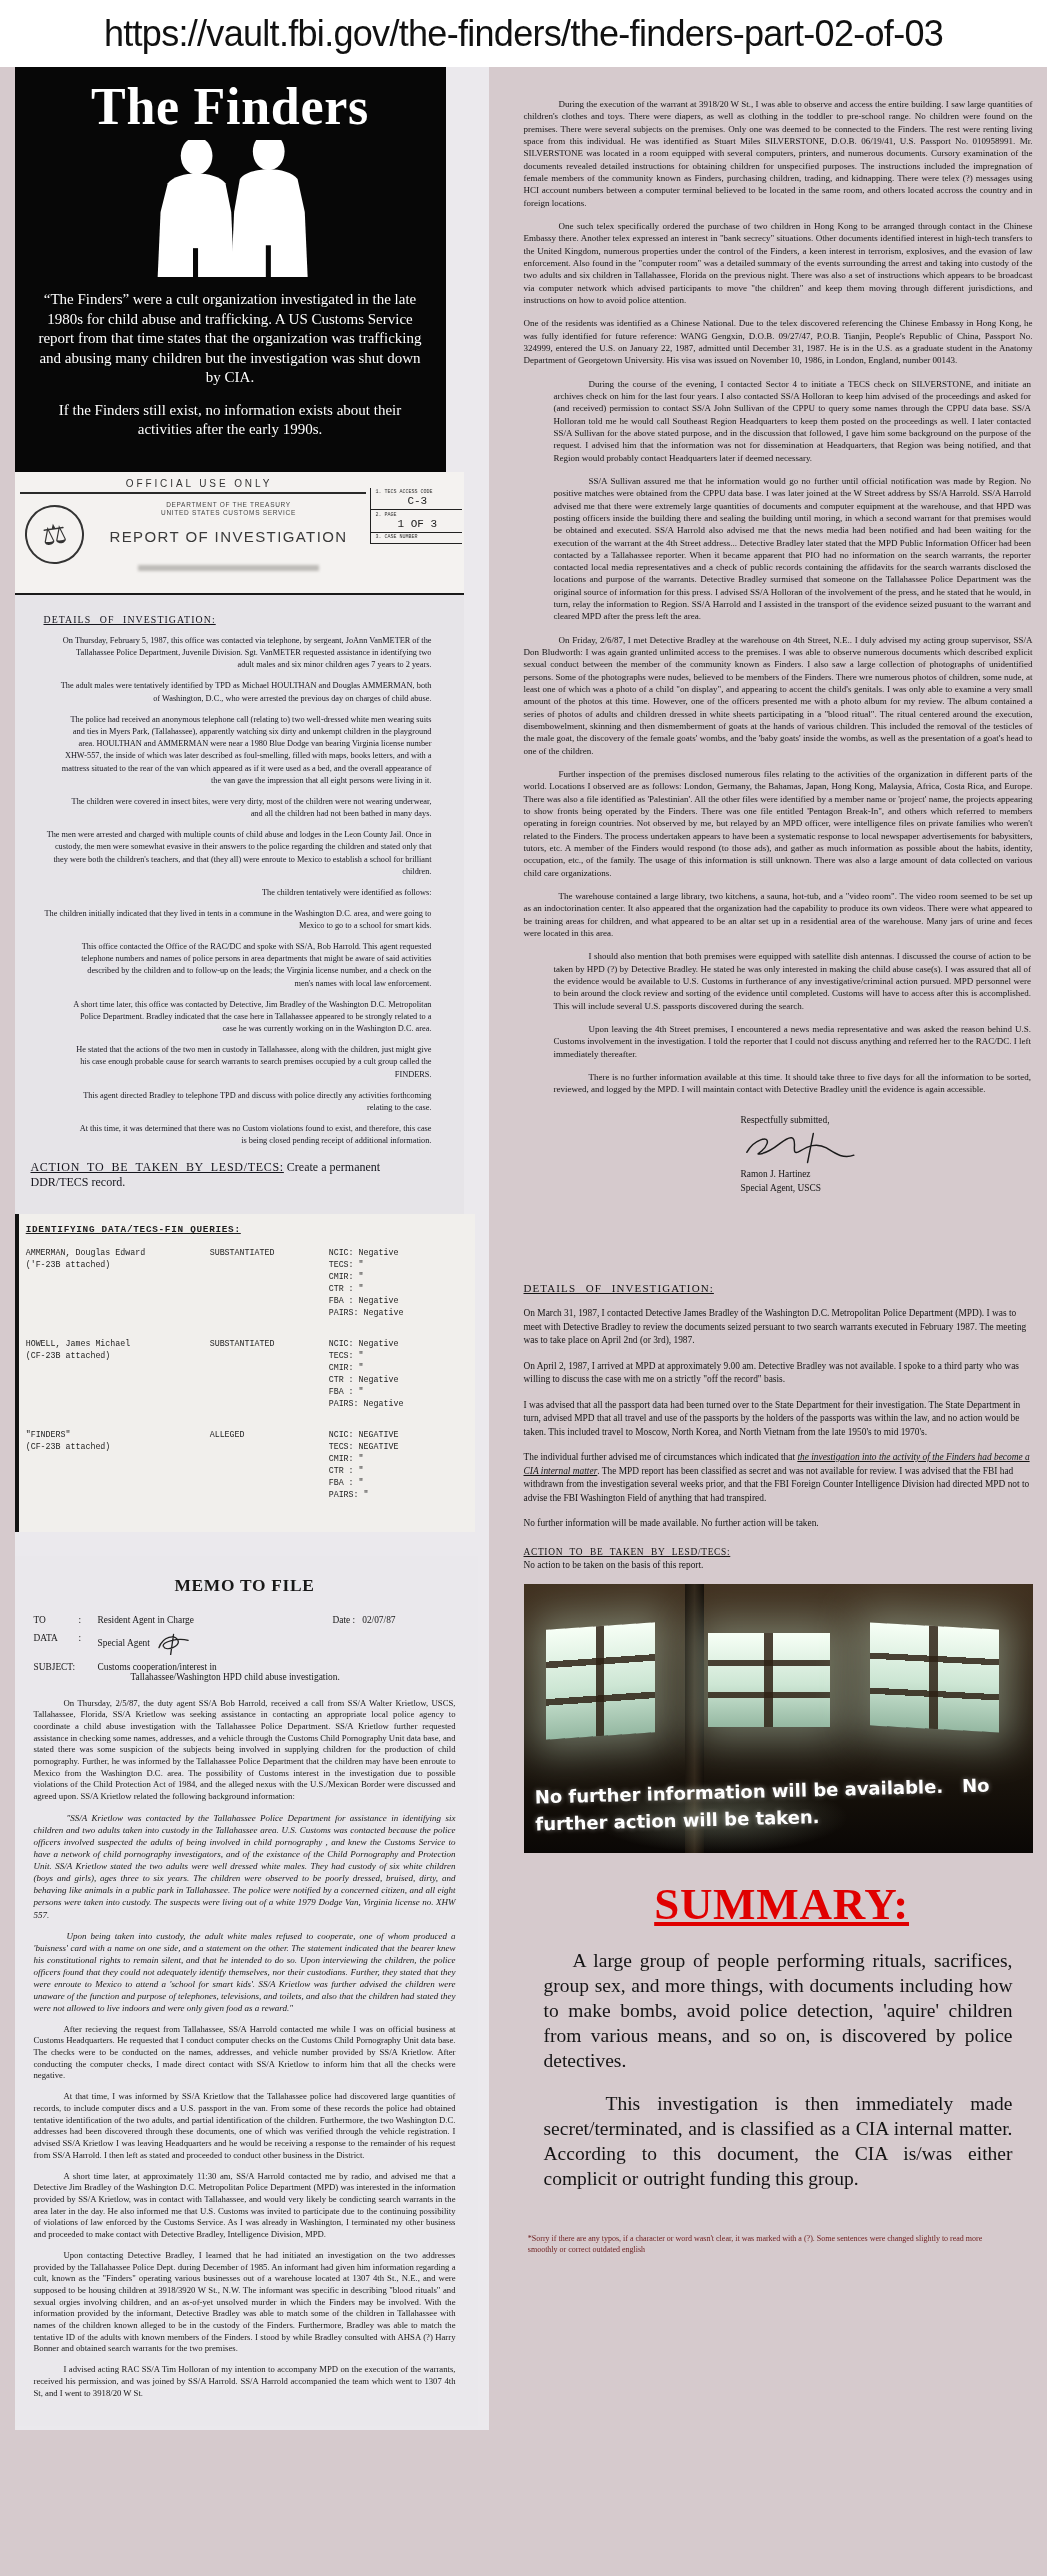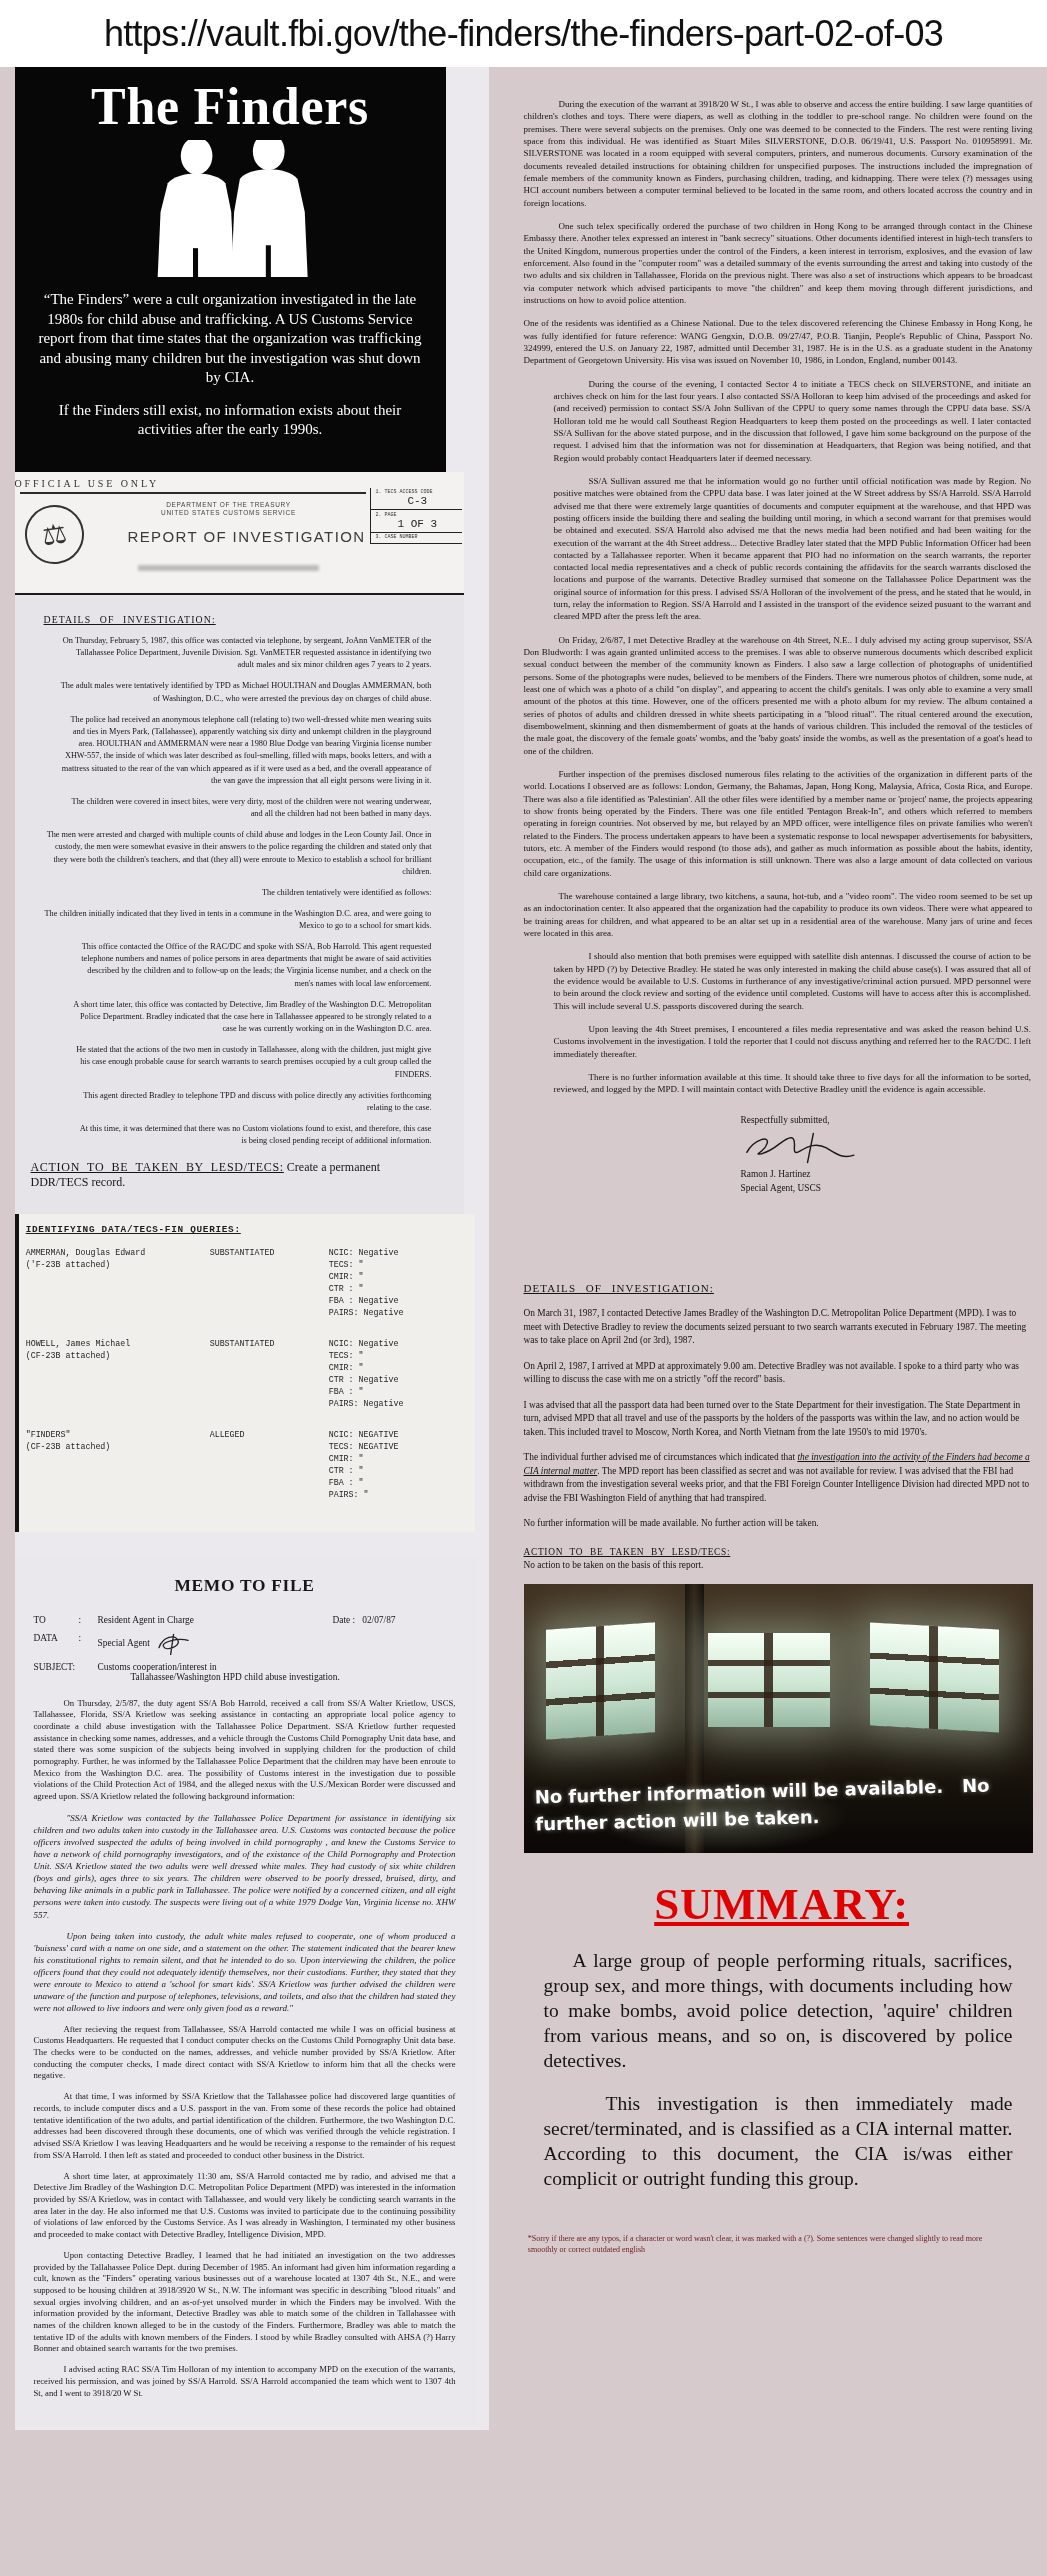--- a/index.html
+++ b/index.html
@@ -12,25 +12,25 @@
   .rightcol{width:509px;flex:0 0 509px;padding-top:20px;}
 
   
   .poster{width:431px;background:#070707;color:#fff;padding:10px 8.7px 19px 8.7px;box-sizing:border-box;}
   .poster h1{margin:0 0 4.3px 0;font-size:52px;text-align:center;font-weight:bold;letter-spacing:0.7px;}
   .sil{display:block;margin:0 auto;}
   .poster p{font-size:15px;text-align:center;margin:13px 10px;line-height:1.3;}
 
   
   .scanhead{width:449px;background:#f4f2f0;color:#222;position:relative;height:123px;box-sizing:border-box;border-bottom:2.2px solid #1a1a1a;}
-  .classif{position:absolute;top:5.8px;left:0;right:80px;text-align:left;font-family:Liberation Serif, serif;font-size:10px;letter-spacing:2.9px;color:#333;}
+  .classif{position:absolute;top:5.8px;left:0;right:80px;text-align:center;font-family:Liberation Sans, sans-serif;font-size:10px;letter-spacing:2.9px;color:#333;}
   .classline{position:absolute;top:20px;left:5.8px;right:98px;border-top:2.2px solid #2a2a2a;}
   .seal{position:absolute;left:10px;top:33px;width:55px;height:55px;border:2.2px double #333;border-radius:50%;display:flex;align-items:center;justify-content:center;font-size:27.5px;color:#333;transform:rotate(-8deg);}
   .dept{position:absolute;top:29px;left:80px;width:268px;text-align:center;font-family:"Liberation Sans",sans-serif;font-size:6.5px;letter-spacing:0.7px;color:#444;line-height:1.25;}
-  .rtitle{position:absolute;top:56px;left:98px;width:268px;text-align:center;font-family:"Liberation Sans",sans-serif;font-size:15px;letter-spacing:1.4px;color:#3a3a3a;}
+  .rtitle{position:absolute;top:56px;left:80px;width:268px;text-align:center;font-family:"Liberation Sans",sans-serif;font-size:15px;letter-spacing:1.4px;color:#3a3a3a;}
   .blur1{position:absolute;top:93px;left:123px;width:181px;height:5.8px;background:#9a9792;filter:blur(1.4px);opacity:.6;}
   .boxes{position:absolute;right:1.4px;top:16px;width:91px;border-left:1.4px solid #222;}
   .bx{border-bottom:1.4px solid #222;padding:1.4px 2.9px 2.2px 4.3px;}
   .bx .lab{font-family:"Liberation Mono",monospace;font-size:5px;color:#333;display:block;}
   .bx .val{font-family:"Liberation Mono",monospace;font-size:11px;color:#222;display:block;text-align:center;}
 
   
   .detailsdoc{width:449px;background:#e6e4e8;box-sizing:border-box;padding:19px 32px 10px 29px;color:#15151d;}
   .detailsdoc .dhead{font-size:9.8px;letter-spacing:1.1px;word-spacing:5px;text-decoration:underline;margin:0 0 10px 0;}
   .detailsdoc p{font-size:8.3px;line-height:1.48;margin:0 0 8.7px 0;text-align:right;}
@@ -252,21 +252,21 @@
   <div class="rightcol">
     <p class="rp">During the execution of the warrant at 3918/20 W St., I was able to observe and access the entire building. I saw large quantities of children's clothes and toys. There were diapers, as well as clothing in the toddler to pre-school range. No children were found on the premises. There were several subjects on the premises. Only one was deemed to be connected to the Finders. The rest were renting living space from this individual. He was identified as Stuart Miles SILVERSTONE, D.O.B. 06/19/41, U.S. Passport No. 010958991. Mr. SILVERSTONE was located in a room equipped with several computers, printers, and numerous documents. Cursory examination of the documents revealed detailed instructions for obtaining children for unspecified purposes. The instructions included the impregnation of female members of the community known as Finders, purchasing children, trading, and kidnapping. There were telex (?) messages using HCI account numbers between a computer terminal believed to be located in the same room, and others located accross the country and in foreign locations.</p>
     <p class="rp">One such telex specifically ordered the purchase of two children in Hong Kong to be arranged through contact in the Chinese Embassy there. Another telex expressed an interest in "bank secrecy" situations. Other documents identified interest in high-tech transfers to the United Kingdom, numerous properties under the control of the Finders, a keen interest in terrorism, explosives, and the evasion of law enforcement. Also found in the "computer room" was a detailed summary of the events surrounding the arrest and taking into custody of the two adults and six children in Tallahassee, Florida on the previous night. There was also a set of instructions which appears to be broadcast via computer network which advised participants to move "the children" and keep them moving through different jurisdictions, and instructions on how to avoid police attention.</p>
     <p class="rp noind">One of the residents was identified as a Chinese National. Due to the telex discovered referencing the Chinese Embassy in Hong Kong, he was fully identified for future reference: WANG Gengxin, D.O.B. 09/27/47, P.O.B. Tianjin, People's Republic of China, Passport No. 324999, entered the U.S. on January 22, 1987, admitted until December 31, 1987. He is in the U.S. as a graduate student in the Anatomy Department of Georgetown University. His visa was issued on November 10, 1986, in London, England, number 00143.</p>
     <p class="rp inset">During the course of the evening, I contacted Sector 4 to initiate a TECS check on SILVERSTONE, and initiate an archives check on him for the last four years. I also contacted SS/A Holloran to keep him advised of the proceedings and asked for (and received) permission to contact SS/A John Sullivan of the CPPU to query some names through the CPPU data base. SS/A Holloran told me he would call Southeast Region Headquarters to keep them posted on the proceedings as well. I later contacted SS/A Sullivan for the above stated purpose, and in the discussion that followed, I gave him some background on the purpose of the request. I advised him that the information was not for dissemination at Headquarters, that Region was being notified, and that Region would probably contact Headquarters later if deemed necessary.</p>
     <p class="rp inset">SS/A Sullivan assured me that he information would go no further until official notification was made by Region. No positive matches were obtained from the CPPU data base. I was later joined at the W Street address by SS/A Harrold. SS/A Harrold advised me that there were extremely large quantities of documents and computer equipment at the warehouse, and that HPD was posting officers inside the building there and sealing the building until moring, in which a second warrant for that premises would be obtained and executed. SS/A Harrold also advised me that the news media had been notified and had been waiting for the execution of the warrant at the 4th Street address... Detective Bradley later stated that the MPD Public Information Officer had been contacted by a Tallahassee reporter. When it became apparent that PIO had no information on the search warrants, the reporter contacted local media representatives and a check of public records containing the affidavits for the search warrants disclosed the locations and purpose of the warrants. Detective Bradley surmised that someone on the Tallahassee Police Department was the original source of information for this press. I advised SS/A Holloran of the involvement of the press, and he stated that he would, in turn, relay the information to Region. SS/A Harrold and I assisted in the transport of the evidence seized pusuant to the warrant and cleared MPD after the press left the area.</p>
     <p class="rp">On Friday, 2/6/87, I met Detective Bradley at the warehouse on 4th Street, N.E.. I duly advised my acting group supervisor, SS/A Don Bludworth: I was again granted unlimited access to the premises. I was able to observe numerous documents which described explicit sexual conduct between the member of the community known as Finders. I also saw a large collection of photographs of unidentified persons. Some of the photographs were nudes, believed to be members of the Finders. There wre numerous photos of children, some nude, at least one of which was a photo of a child "on display", and appearing to accent the child's genitals. I was only able to examine a very small amount of the photos at this time. However, one of the officers presented me with a photo album for my review. The album contained a series of photos of adults and children dressed in white sheets participating in a "blood ritual". The ritual centered around the execution, disembowelment, skinning and then dismemberment of goats at the hands of various children. This included the removal of the testicles of the male goat, the discovery of the female goats' wombs, and the 'baby goats' inside the wombs, as well as the presentation of a goat's head to one of the children.</p>
     <p class="rp">Further inspection of the premises disclosed numerous files relating to the activities of the organization in different parts of the world. Locations I observed are as follows: London, Germany, the Bahamas, Japan, Hong Kong, Malaysia, Africa, Costa Rica, and Europe. There was also a file identified as 'Palestinian'. All the other files were identified by a member name or 'project' name, the projects appearing to show fronts being operated by the Finders. There was one file entitled 'Pentagon Break-In", and others which referred to members operating in foreign countries. Not observed by me, but relayed by an MPD officer, were intelligence files on private families who weren't related to the Finders. The process undertaken appears to have been a systematic response to local newspaper advertisements for babysitters, tutors, etc. A member of the Finders would respond (to those ads), and gather as much information as possible about the habits, identity, occupation, etc., of the family. The usage of this information is still unknown. There was also a large amount of data collected on various child care organizations.</p>
     <p class="rp">The warehouse contained a large library, two kitchens, a sauna, hot-tub, and a "video room". The video room seemed to be set up as an indoctorination center. It also appeared that the organization had the capability to produce its own videos. There were what appeared to be training areas for children, and what appeared to be an altar set up in a residential area of the warehouse. Many jars of urine and feces were located in this area.</p>
     <p class="rp inset">I should also mention that both premises were equipped with satellite dish antennas. I discussed the course of action to be taken  by HPD (?) by Detective Bradley. He stated he was only interested in making the child abuse case(s). I was assured that all of the evidence would be available to U.S. Customs in furtherance of any investigative/criminal action pursued. MPD personnel were to bein around the clock review and sorting of the evidence until completed. Customs will have to access after this is accomplished. This will include several U.S. passports discovered during the search.</p>
-    <p class="rp inset">Upon leaving the 4th Street premises, I encountered a files media representative and was asked the reason behind U.S. Customs involvement in the investigation. I told the reporter that I could not discuss anything and referred her to the RAC/DC. I left immediately thereafter.</p>
+    <p class="rp inset">Upon leaving the 4th Street premises, I encountered a news media representative and was asked the reason behind U.S. Customs involvement in the investigation. I told the reporter that I could not discuss anything and referred her to the RAC/DC. I left immediately thereafter.</p>
     <p class="rp inset">There is no further information available at this time. It should take three to five days for all the information to be sorted, reviewed, and logged by the MPD. I will maintain contact with Detective Bradley unitl the evidence is again accessible.</p>
 
     <div class="closing">Respectfully submitted,</div>
     <svg class="sigbig" width="123" height="41" viewBox="0 0 170 56">
       <path d="M8,36 C18,18 40,12 36,24 C32,36 16,40 28,38 C48,34 60,14 70,16 C80,18 66,44 82,34 C92,28 104,22 118,30 C128,36 140,46 156,40 M100,10 L92,50" stroke="#1a1a1a" stroke-width="2" fill="none" stroke-linecap="round"></path>
     </svg>
     <div class="signame">Ramon J. Hartinez</div>
     <div class="signame">Special Agent, USCS</div>
 
     <div class="d2head">DETAILS OF INVESTIGATION:</div>

